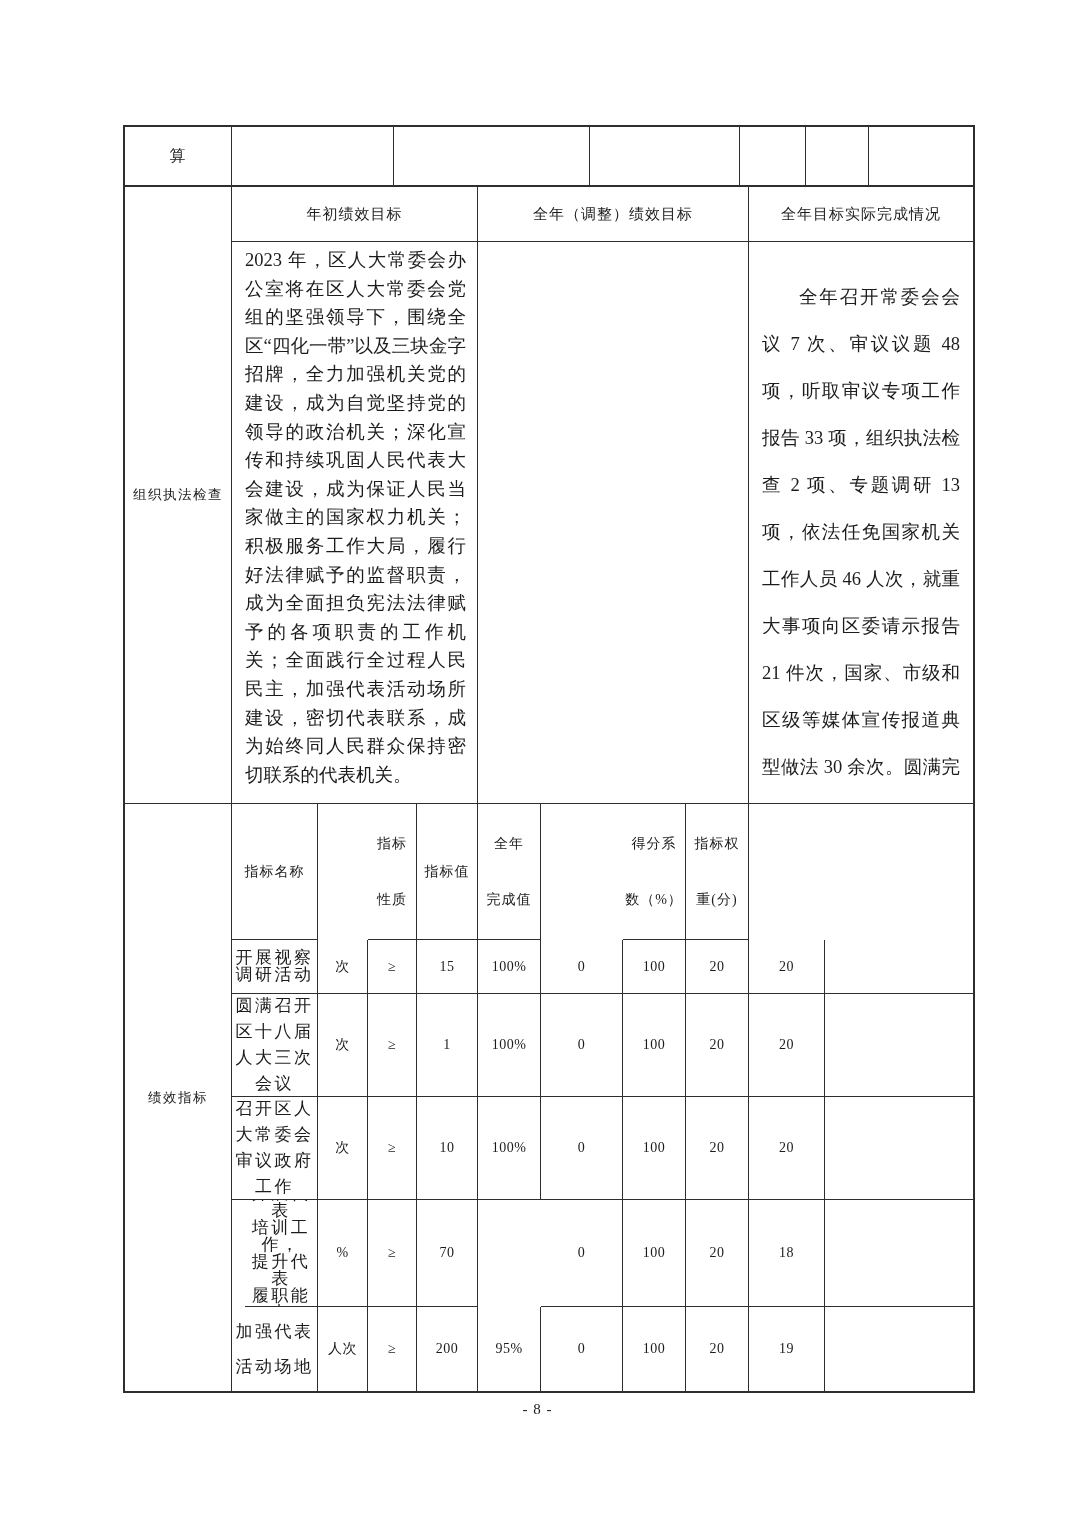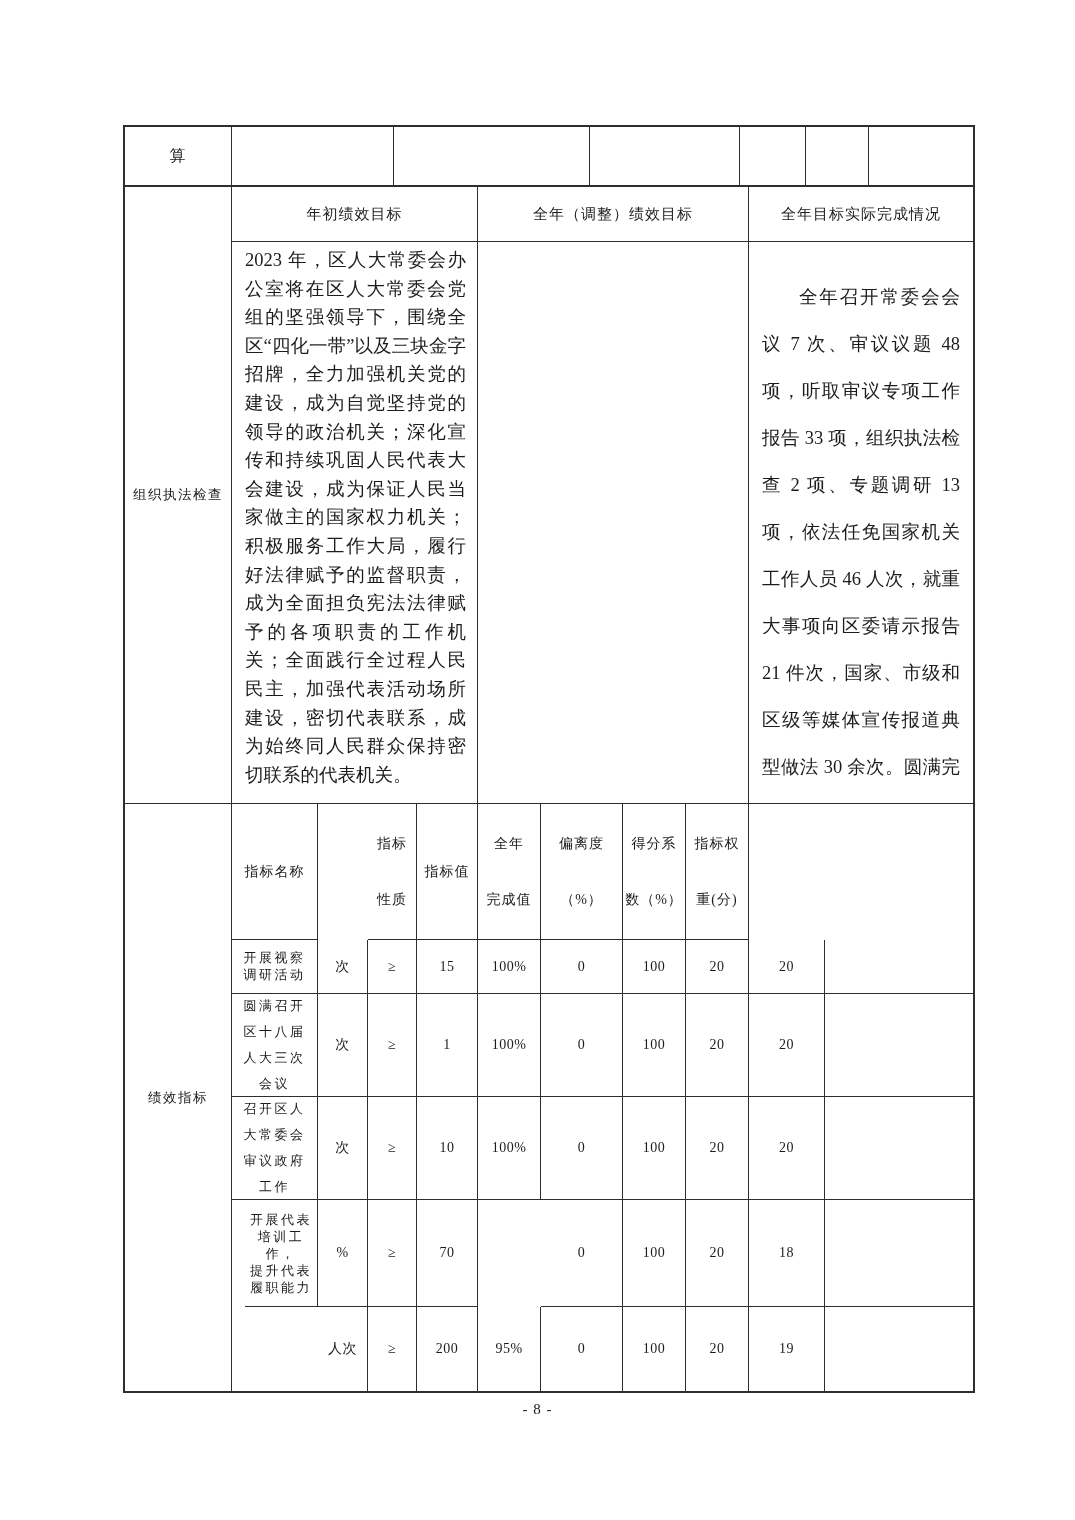--- a/index.html
+++ b/index.html
@@ -26,21 +26,21 @@
   .tb{border-bottom-width:2px;}
   .carry{font-size:16px;letter-spacing:1px;}
   .vlabel{font-size:13.5px;letter-spacing:1.5px;}
   .ghead{font-size:15px;letter-spacing:1px;}
   .para{align-items:flex-start;}
   .ptext{width:100%;box-sizing:border-box;padding:4px 11px 0 13px;font-size:18.5px;
          line-height:28.6px;text-align:justify;}
   .ptext2{width:100%;box-sizing:border-box;padding:32px 13px 0 13px;font-size:18.5px;
           line-height:47px;text-align:justify;text-indent:2em;}
   .ihead{font-size:14px;line-height:56px;white-space:pre-line;letter-spacing:1px;}
-  .iname{font-size:13px;white-space:pre-line;letter-spacing:2.5px;padding:0 2px;}
+  .iname{font-size:17px;white-space:pre-line;letter-spacing:2.5px;padding:0 2px;}
   .lh16{line-height:16.5px;}
   .lh26{line-height:26px;}
   .lh27{line-height:17px;margin-left:13px;}
   .lh35{line-height:35px;}
   .val{font-size:14px;letter-spacing:0.5px;}
   .footer{
     position:absolute;left:0;right:0;top:1401px;height:26px;
     text-align:center;font-size:15px;letter-spacing:1px;color:#1c1c1c;
   }
 </style>
@@ -74,22 +74,20 @@
     </div>
 
     <div class="c vlabel eb" style="grid-area:4/1/10/2">绩效指标</div>
 
     <div class="c ihead" style="grid-area:4/2/5/3">指标名称</div>
     <div class="c ihead" style="grid-area:4/6/5/7">指标值</div>
     <div class="c ihead" style="grid-area:4/4/5/6">指标
 性质</div>
     <div class="c ihead" style="grid-area:4/7/5/8">全年
 完成值</div>
-    <div class="c ihead" style="grid-area:4/8/5/10">偏离度
-（%）</div>
     <div class="c ihead" style="grid-area:4/10/5/11">得分系
 数（%）</div>
     <div class="c ihead" style="grid-area:4/11/5/13">指标权
 重(分)</div>
 
     <div class="c iname lh16" style="grid-area:5/2/6/3">开展视察
 调研活动</div>
     <div class="c val" style="grid-area:5/3/6/4">次</div>
     <div class="c val" style="grid-area:5/4/6/6">≥</div>
     <div class="c val" style="grid-area:5/6/6/7">15</div>
@@ -134,20 +132,22 @@
 履职能力</div>
     <div class="c val" style="grid-area:8/3/9/4">%</div>
     <div class="c val" style="grid-area:8/4/9/6">≥</div>
     <div class="c val" style="grid-area:8/6/9/7">70</div>
     <div class="c val" style="grid-area:8/8/9/10">0</div>
     <div class="c val" style="grid-area:8/10/9/11">100</div>
     <div class="c val" style="grid-area:8/11/9/13">20</div>
     <div class="c val" style="grid-area:8/13/9/15">18</div>
     <div class="c val er" style="grid-area:8/15/9/17"></div>
 
+    <div class="c iname lh35 eb" style="grid-area:9/2/10/3">加强代表
+活动场地</div>
     <div class="c val eb" style="grid-area:9/3/10/4">人次</div>
     <div class="c val eb" style="grid-area:9/4/10/6">≥</div>
     <div class="c val eb" style="grid-area:9/6/10/7">200</div>
     <div class="c val eb" style="grid-area:9/7/10/8">95%</div>
     <div class="c val eb" style="grid-area:9/8/10/10">0</div>
     <div class="c val eb" style="grid-area:9/10/10/11">100</div>
     <div class="c val eb" style="grid-area:9/11/10/13">20</div>
     <div class="c val eb" style="grid-area:9/13/10/15">19</div>
     <div class="c val er eb" style="grid-area:9/15/10/17"></div>
 

